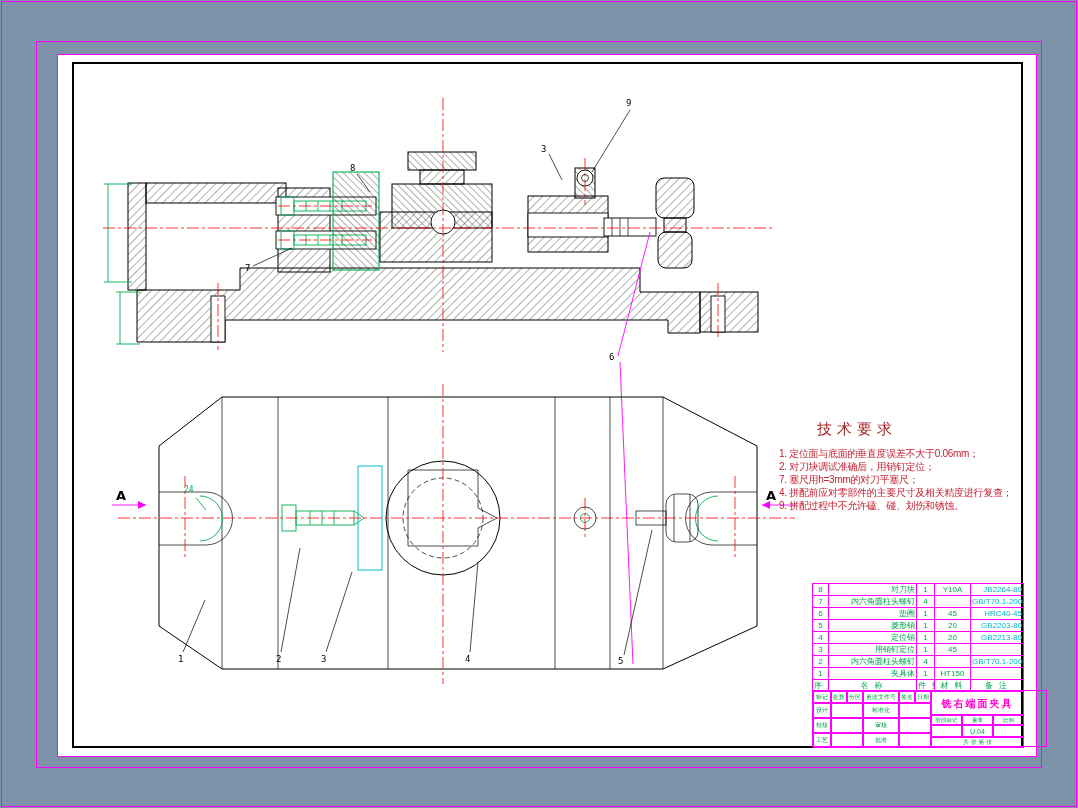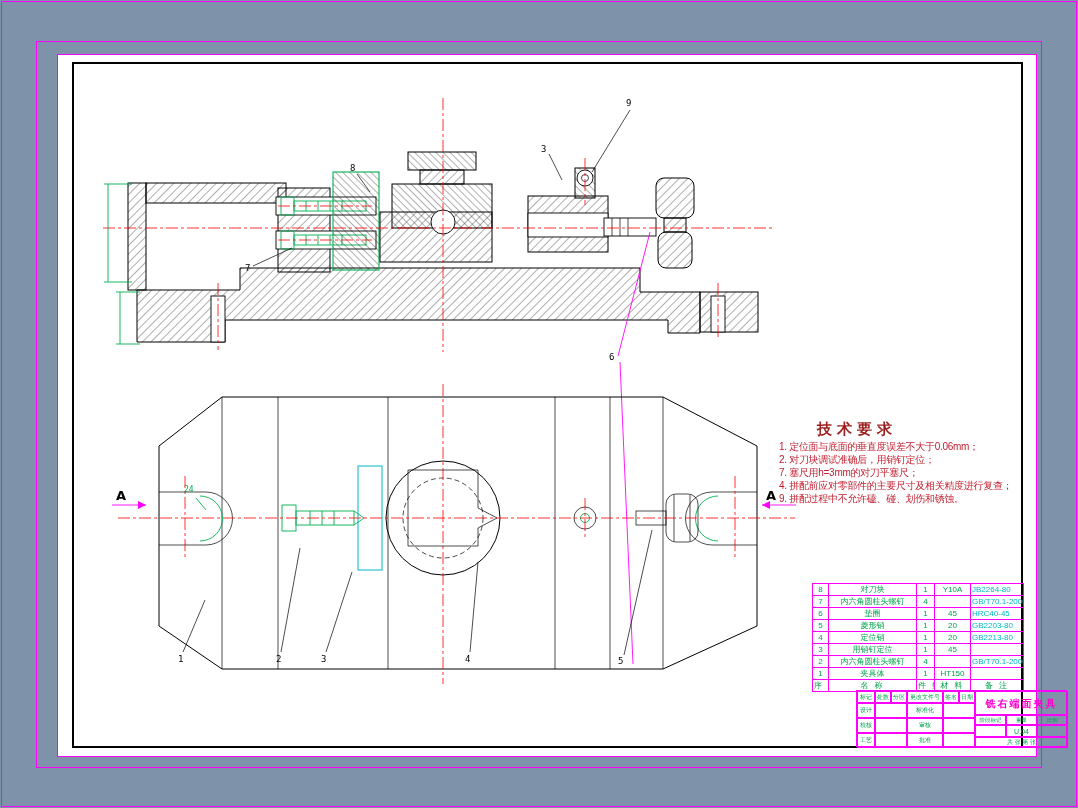--- a/index.html
+++ b/index.html
@@ -12,33 +12,33 @@
     outline:1px solid #ff00ff;
     outline-offset:-2px;
   }
   .frame1{position:absolute;left:36px;top:41px;width:1006px;height:727px;border:1px solid #ff00ff}
   .sheet{position:absolute;left:57px;top:54px;width:980px;height:703px;background:#fff;border:1px solid #ff00ff}
   .innerframe{position:absolute;left:14px;top:7px;width:951px;height:686px;border:2px solid #000}
   svg.draw{position:absolute;left:0;top:0;width:1078px;height:808px;pointer-events:none}
 
   
   .techreq{position:absolute;left:779px;top:420px;width:234px;color:#c22233}
-  .tr-title{font-size:15px;font-weight:bold;letter-spacing:5px;color:#9c1d1d;padding-left:38px;margin-bottom:1px}
+  .tr-title{font-size:15px;font-weight:normal;letter-spacing:5px;color:#9c1d1d;padding-left:38px;margin-bottom:8px}
   .tr-item{font-size:10px;line-height:13px;letter-spacing:-0.3px}
 
   
   table.parts{position:absolute;left:812px;top:583px;width:211px;border-collapse:collapse;table-layout:fixed;border:1px solid #ff00ff}
   table.parts td{border:1px solid #ff00ff;font-size:8px;line-height:11px;height:12px;color:#00a34a;
     white-space:nowrap;overflow:hidden;text-align:center;padding:0 1px}
-  table.parts td.tl{text-align:center}
-  table.parts td.cyt{color:#00b7c9;text-align:left}
+  table.parts td.tl{text-align:right}
+  table.parts td.cyt{color:#00b7c9;text-align:right}
   table.parts tr.hdr td{height:11px;letter-spacing:2px}
 
   
-  .tblock{position:absolute;left:856px;top:690px;width:211px;height:57px;border:1px solid #ff00ff}
+  .tblock{position:absolute;left:812px;top:690px;width:235px;height:57px;border:1px solid #ff00ff}
   .tb-cell{position:absolute;border:1px solid #ff00ff;font-size:6px;line-height:7px;color:#00a34a;
     display:flex;align-items:center;justify-content:center;overflow:hidden;white-space:nowrap}
   .tb-title{font-size:10px;font-weight:bold;color:#ff00cc;letter-spacing:2px}
   .tb-ver{font-size:7px}
 </style>
 </head>
 <body>
 
 <div class="frame1"></div>
 <div class="sheet">

